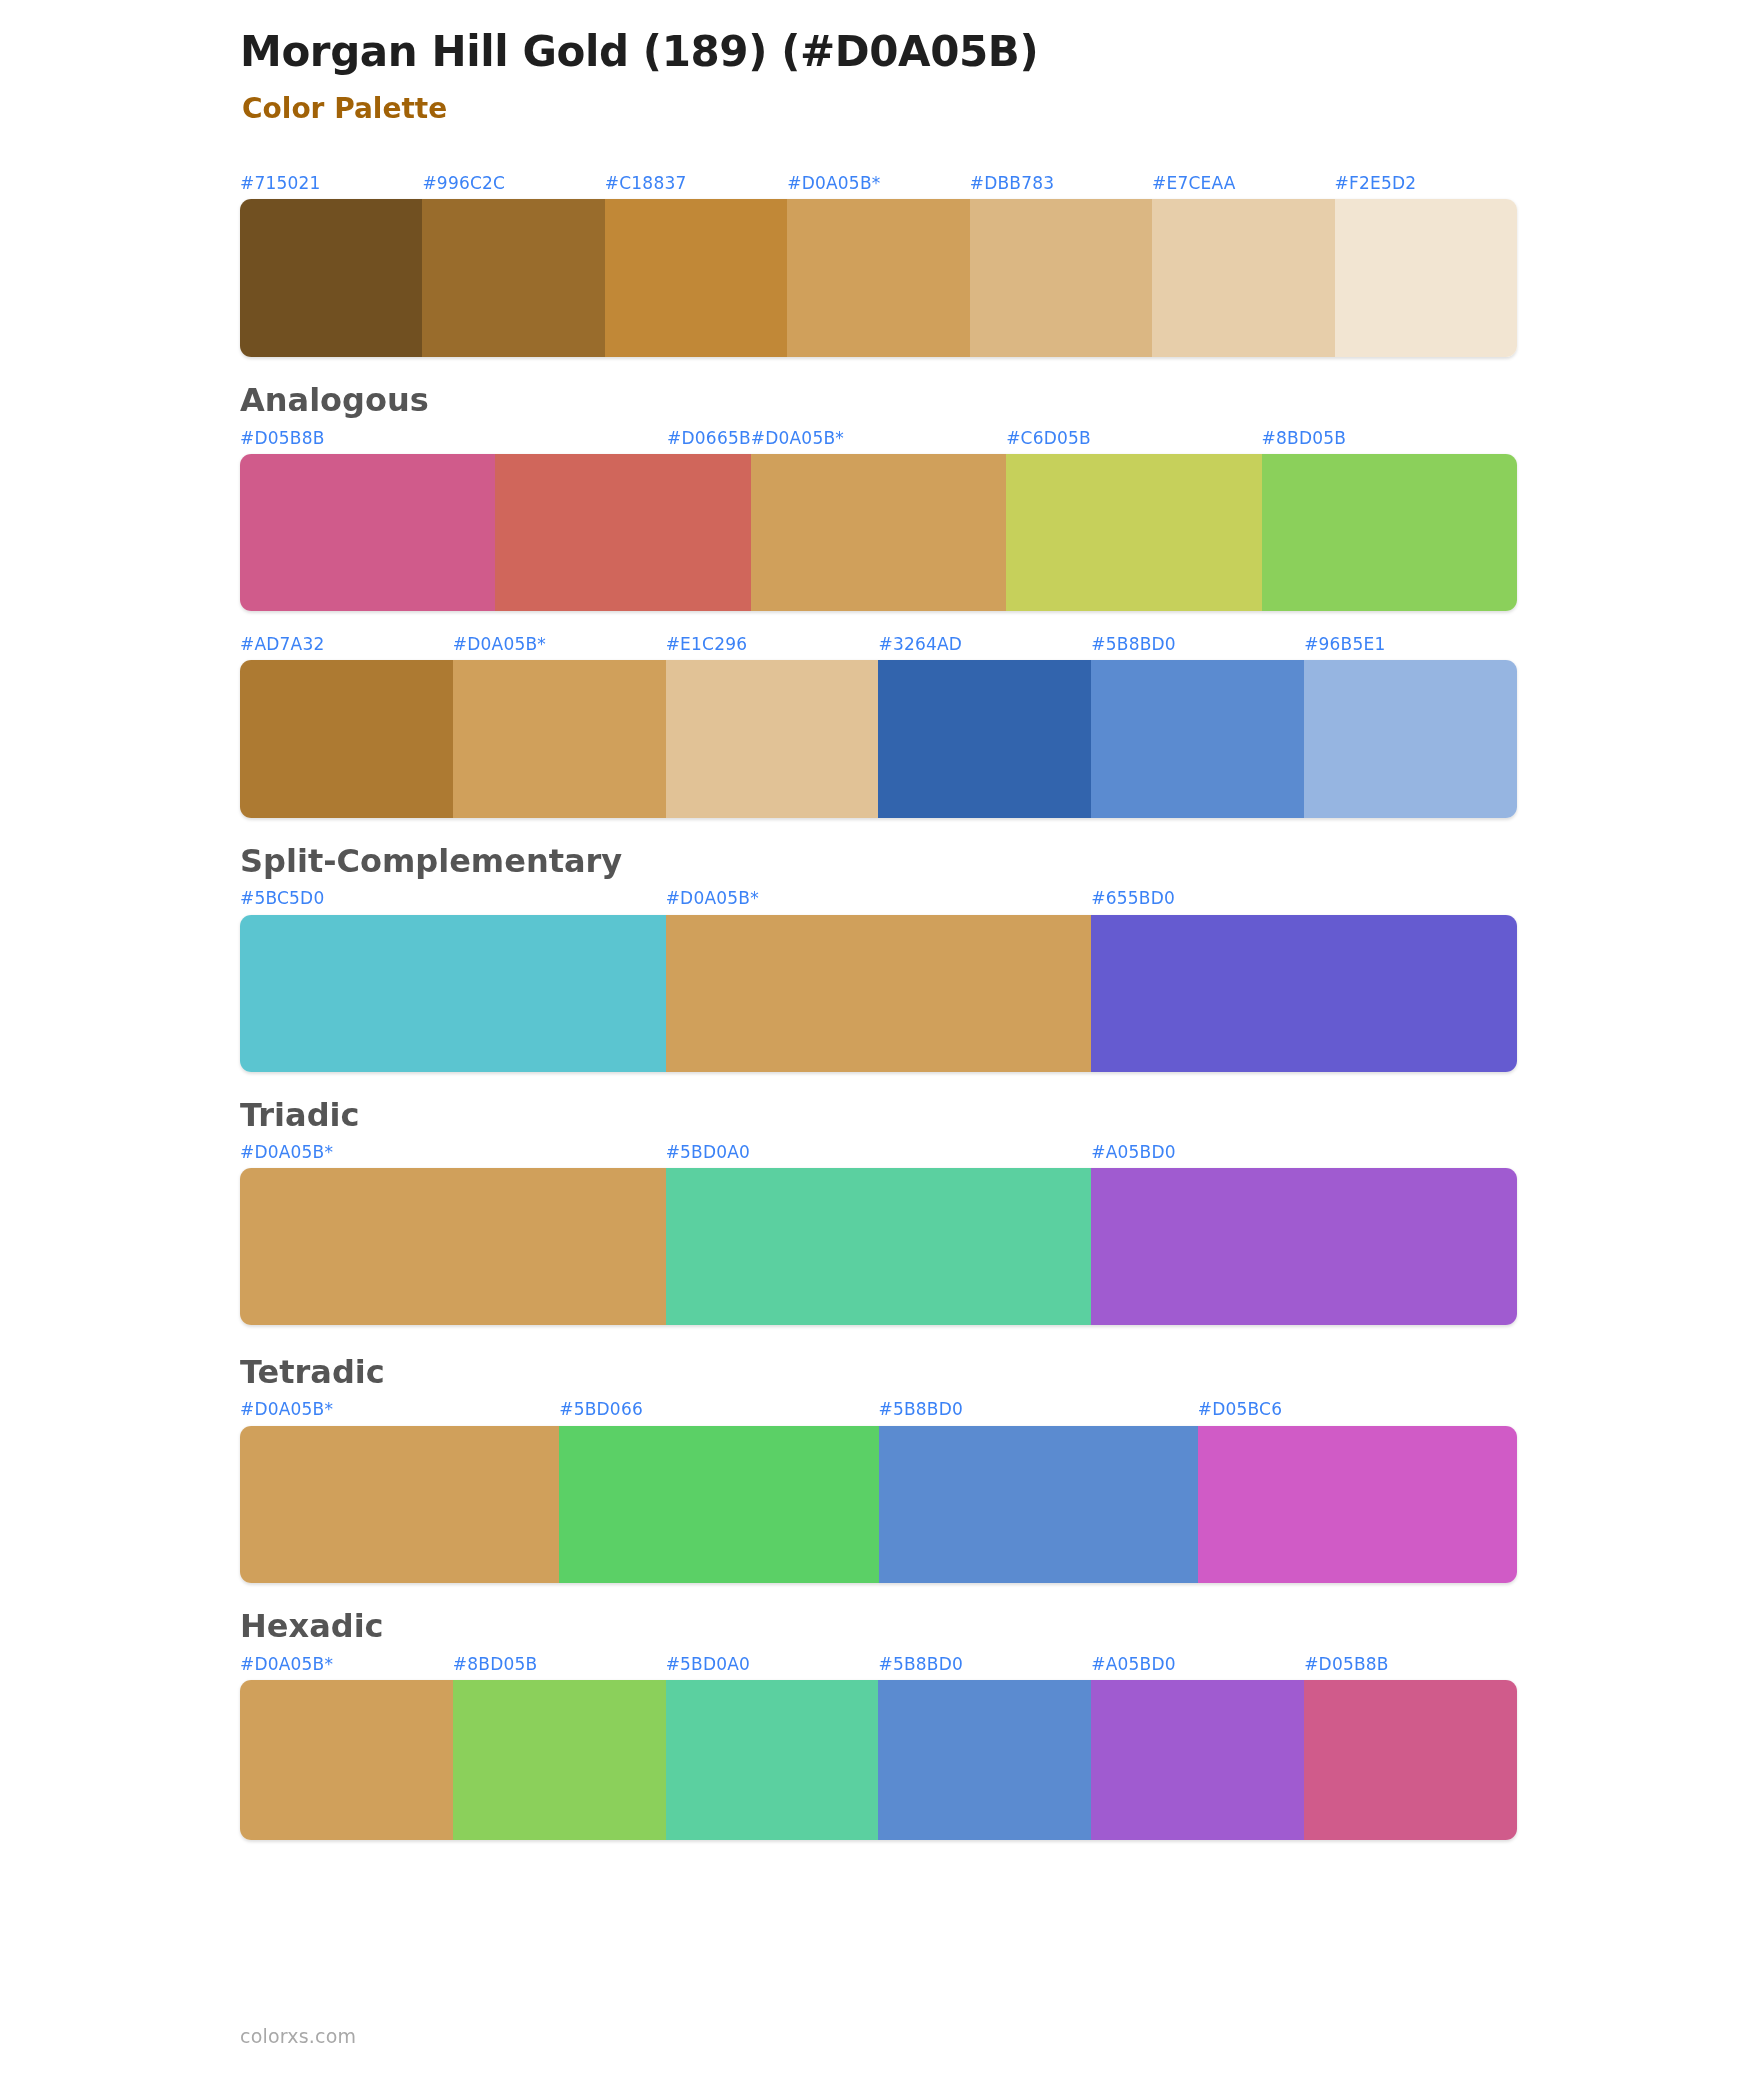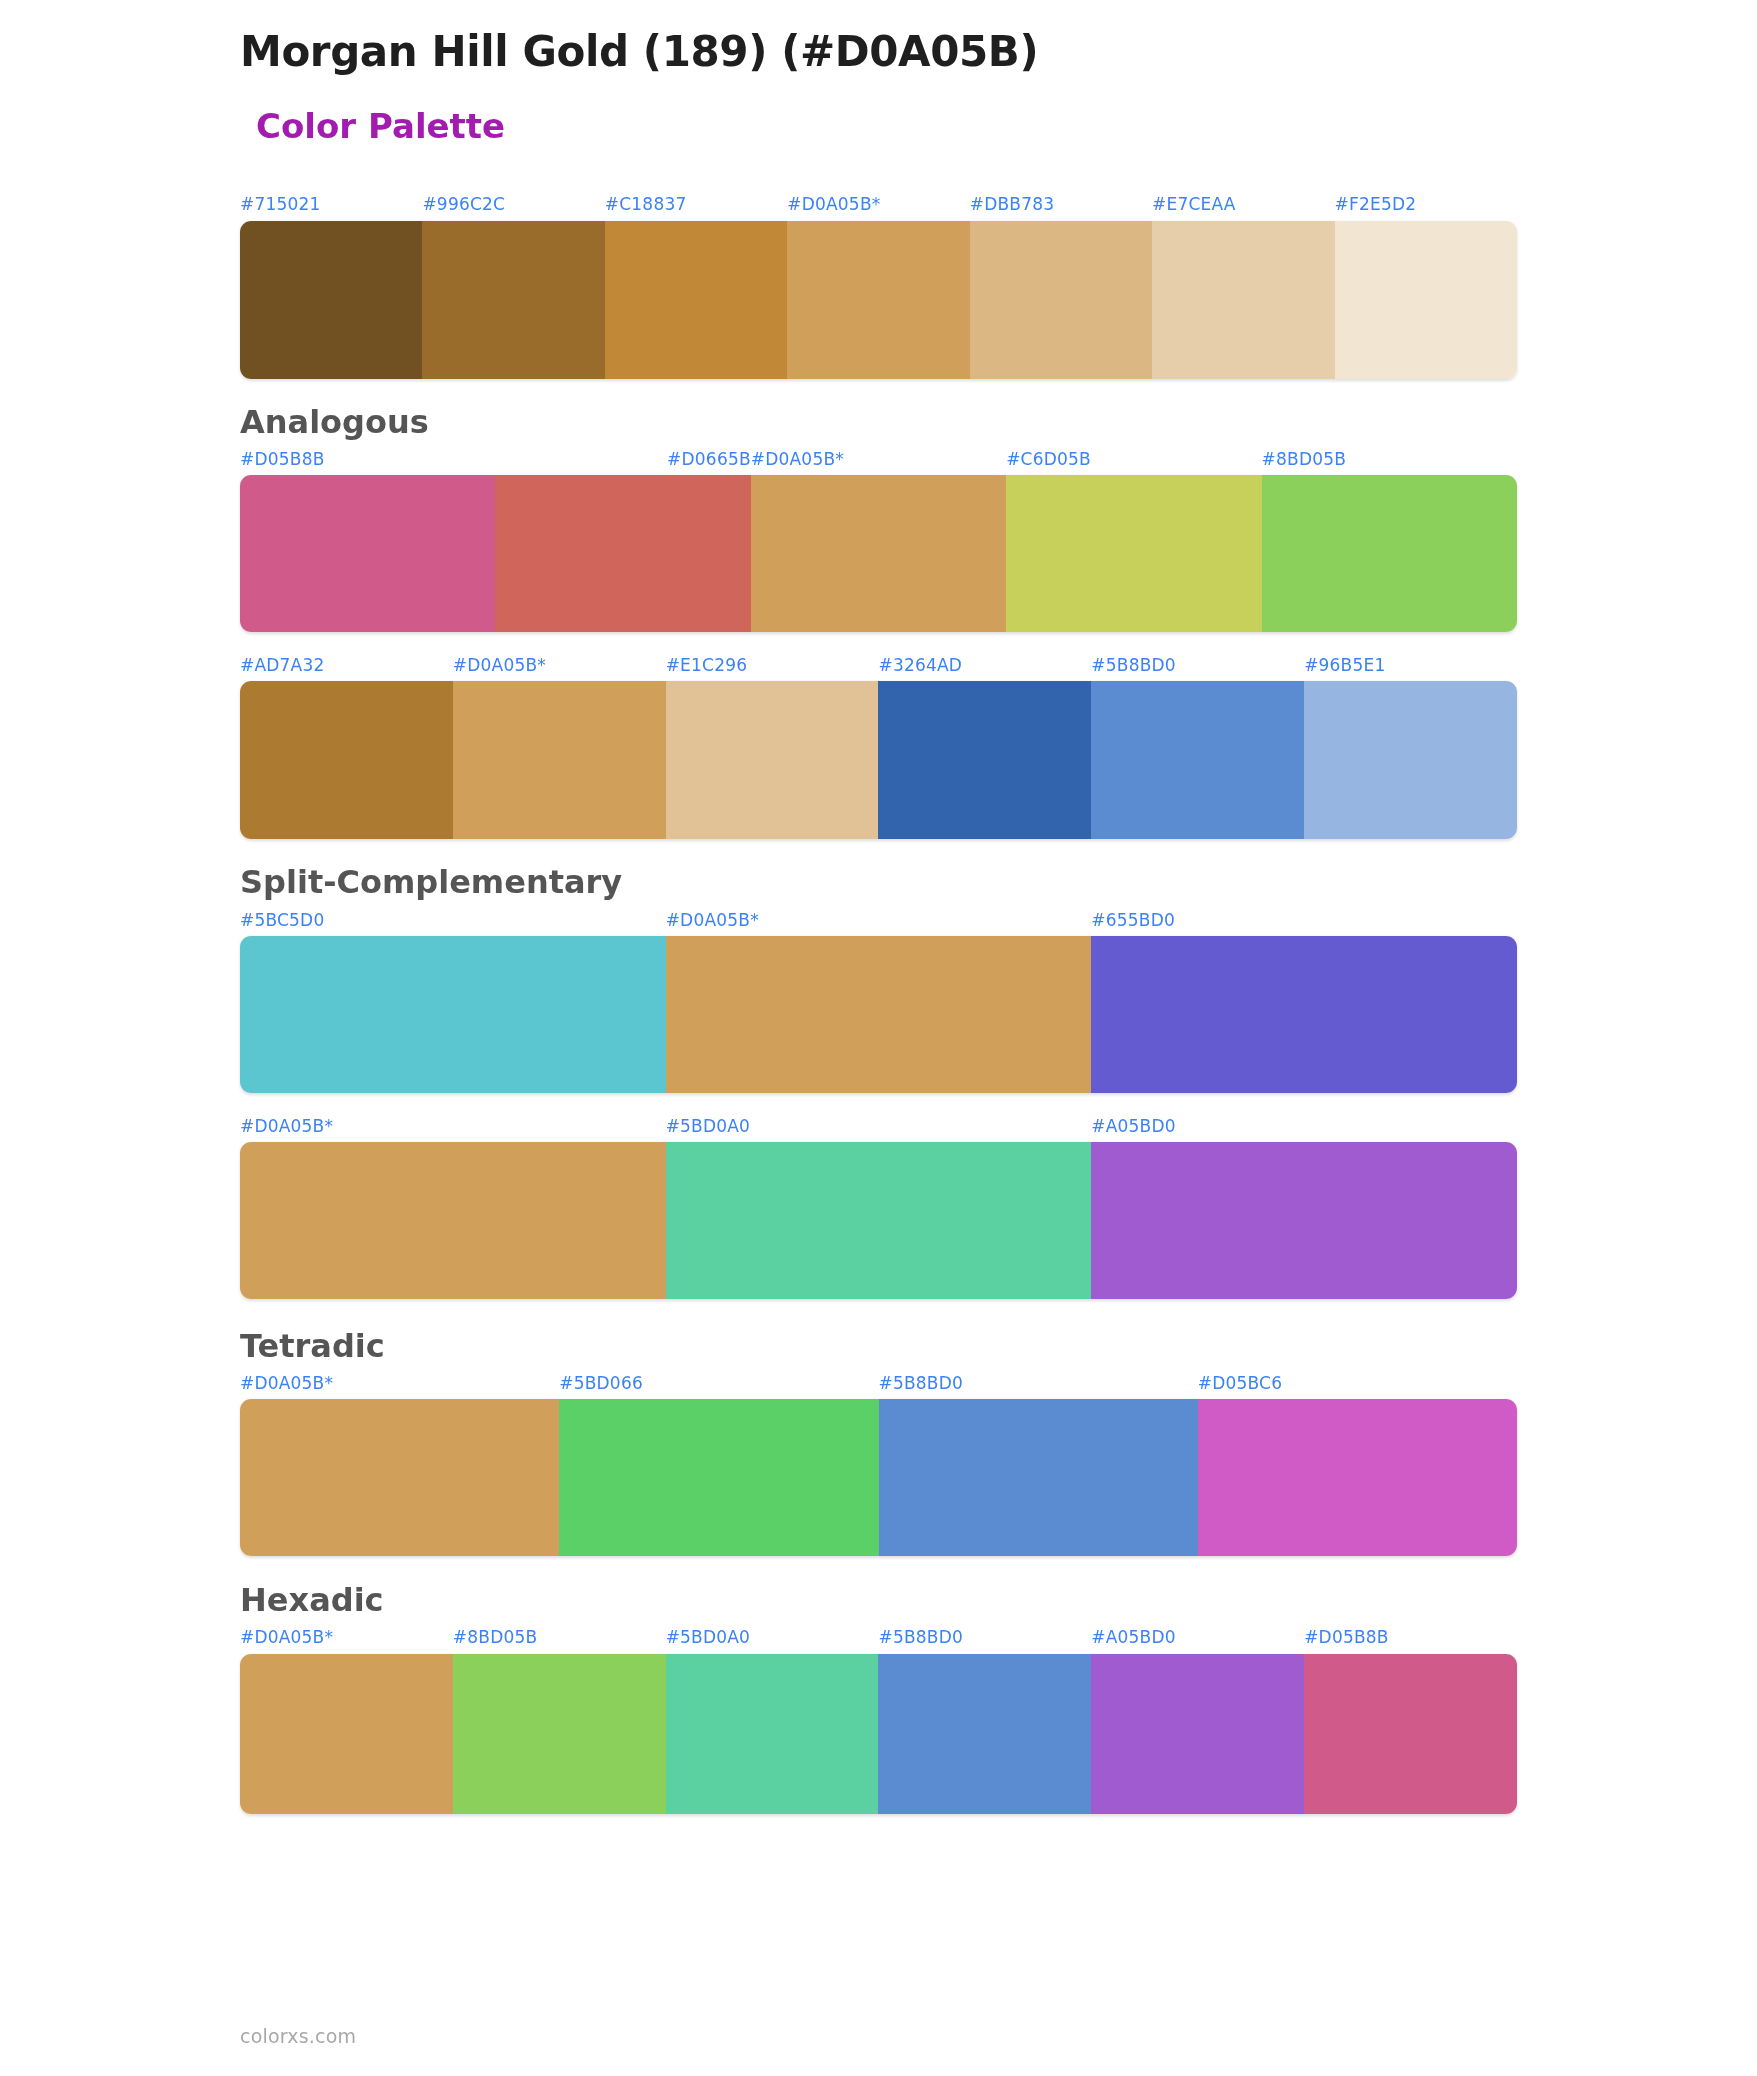--- a/index.html
+++ b/index.html
@@ -33,25 +33,25 @@
     font-size: 42px;
     font-weight: bold;
     line-height: 1.18;
     letter-spacing: -0.4px;
     color: #1f1f1f;
     margin: 0;
     padding-top: 3.2px;
   }
 
   .page-subtitle {
-    font-size: 34px;
+    font-size: 28px;
     font-weight: bold;
     line-height: 1.2;
-    color: #a21caf;
-    margin: 16px;
+    color: #a16207;
+    margin: 2px;
     padding-top: 12.8px;
   }
 
   .sections {
     margin-top: 50px;
   }
 
   .section {
     padding-left: 240px;
     padding-right: 240px;
@@ -191,20 +191,21 @@
           <div class="swatch-label" style="width: 33.3333%;">#D0A05B*</div>
           <div class="swatch-label" style="width: 33.3333%;">#655BD0</div>
         </div>
         <div class="swatches-row">
           <div class="swatch" title="#5BC5D0" style="width: 33.3333%; background: rgb(91, 197, 208);"></div>
           <div class="swatch" title="#D0A05B*" style="width: 33.3333%; background: rgb(208, 160, 91);"></div>
           <div class="swatch" title="#655BD0" style="width: 33.3333%; background: rgb(101, 91, 208);"></div>
         </div>
       </div>
       <div class="section sec-triadic">
+        <h3 class="section-title">Triadic</h3>
         <div class="labels-row">
           <div class="swatch-label" style="width: 33.3333%;">#D0A05B*</div>
           <div class="swatch-label" style="width: 33.3333%;">#5BD0A0</div>
           <div class="swatch-label" style="width: 33.3333%;">#A05BD0</div>
         </div>
         <div class="swatches-row">
           <div class="swatch" title="#D0A05B*" style="width: 33.3333%; background: rgb(208, 160, 91);"></div>
           <div class="swatch" title="#5BD0A0" style="width: 33.3333%; background: rgb(91, 208, 160);"></div>
           <div class="swatch" title="#A05BD0" style="width: 33.3333%; background: rgb(160, 91, 208);"></div>
         </div>

